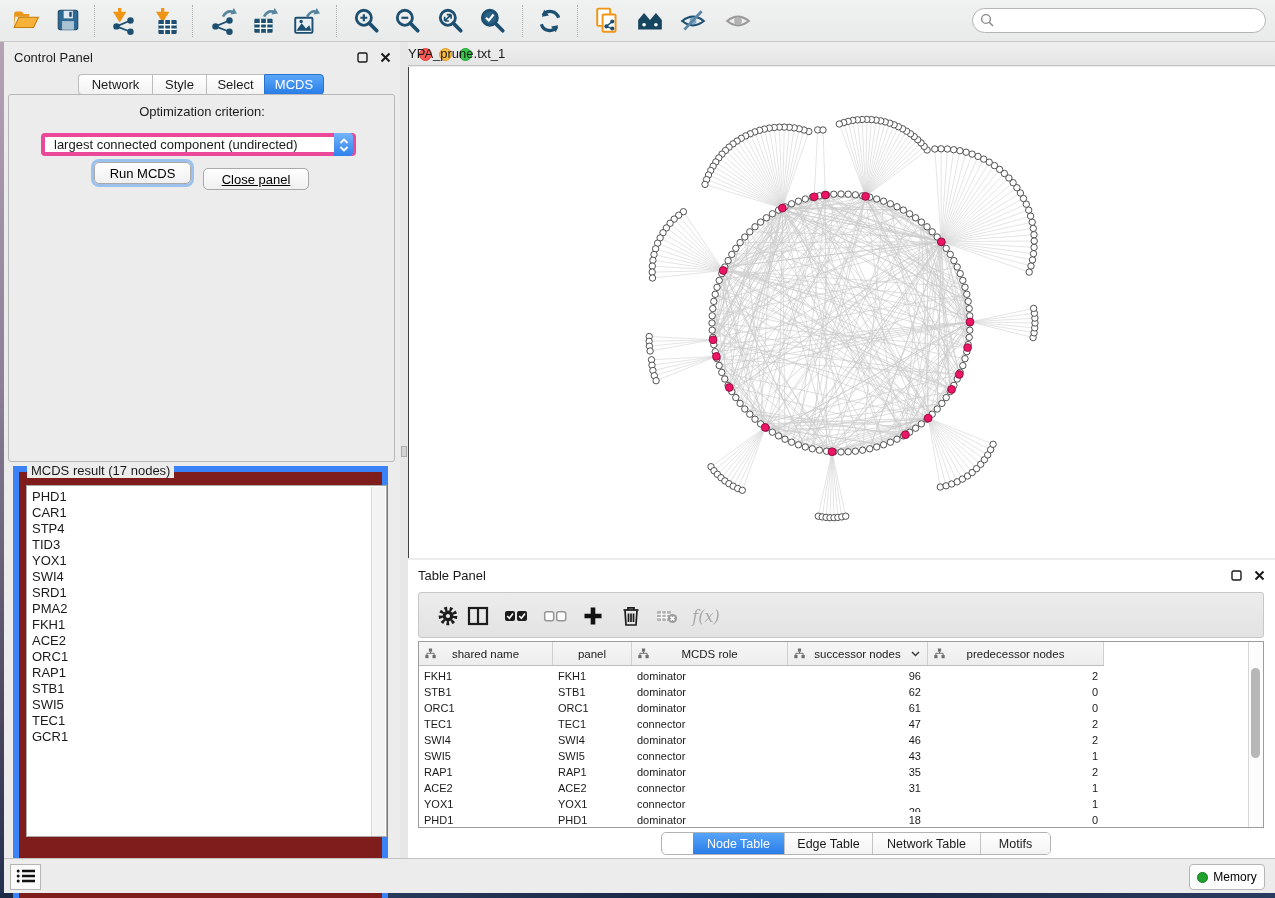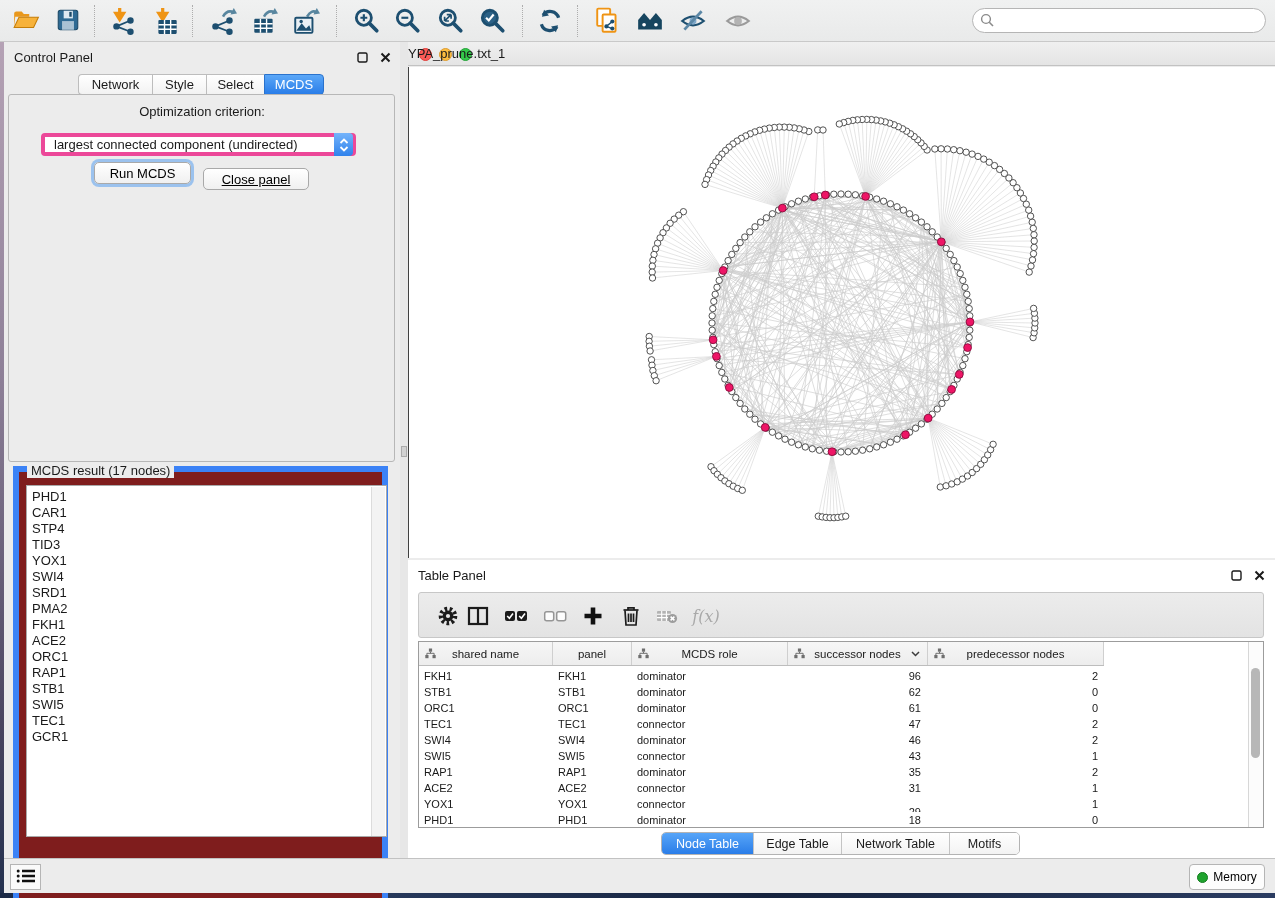--- a/index.html
+++ b/index.html
@@ -90,21 +90,21 @@
   .td { font-size:11px; line-height:16px; white-space:nowrap; overflow:hidden; }
   .td.num { text-align:right; }
   .vsb { position:absolute; right:0; top:0; width:15px; height:185px; border-left:1px solid #d7d7d7; background:#fcfcfc; }
   .vsb-thumb { position:absolute; left:2px; top:26px; width:9px; height:90px; background:#b7b7b7; border-radius:5px; }
 
   .tbl-tabs { position:absolute; left:253px; top:272px; height:23px; display:flex;
               border:1px solid #b3b3b3; border-radius:5px; overflow:hidden; background:#fff; }
   .tbl-tab { height:100%; border-right:1px solid #c4c4c4; background:linear-gradient(#ffffff,#f3f3f3);
              font-size:12.5px; display:flex; align-items:center; justify-content:center; cursor:pointer; }
   .tbl-tab:last-child { border-right:none; }
-  .tbl-tab.sel { background:linear-gradient(#57a5f8,#2a7de8); color:#fff; }
+  .tbl-tab.sel { background:linear-gradient(#57a5f8,#2a7de8); color:#fff;margin-left:31px; }
 
   
   .statusbar { position:absolute; left:4px; top:858px; width:1271px; height:35px; background:#ececec;
                border-top:1px solid #c2c2c2; }
   .console-btn { position:absolute; left:6px; top:5px; width:31px; height:26px; background:#fafafa;
                  border:1px solid #b5b5b5; cursor:pointer; }
   .memory-btn { position:absolute; right:10px; top:5px; width:76px; height:26px; background:#fdfdfd;
                 border:1px solid #b5b5b5; border-radius:4px; display:flex; align-items:center;
                 justify-content:center; gap:5px; font-size:12px; cursor:pointer; }
   .mem-dot { width:11px; height:11px; border-radius:50%; background:#1fa32e; border:1px solid #127b1e; }

